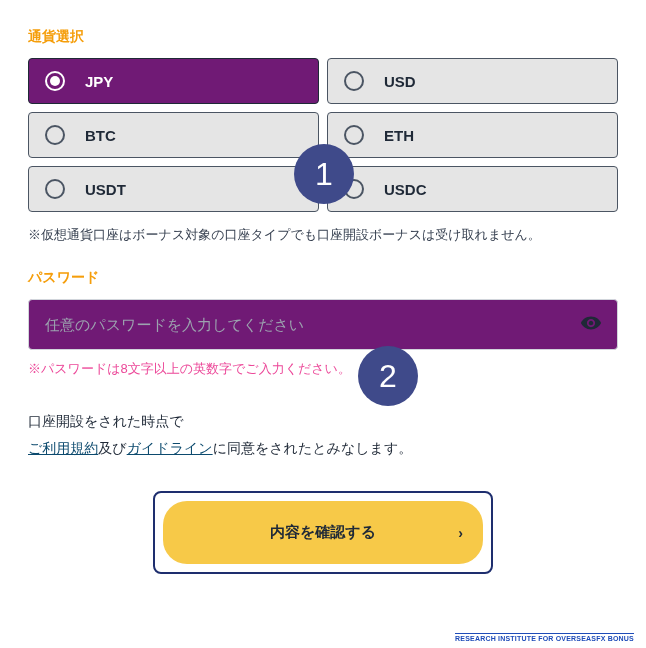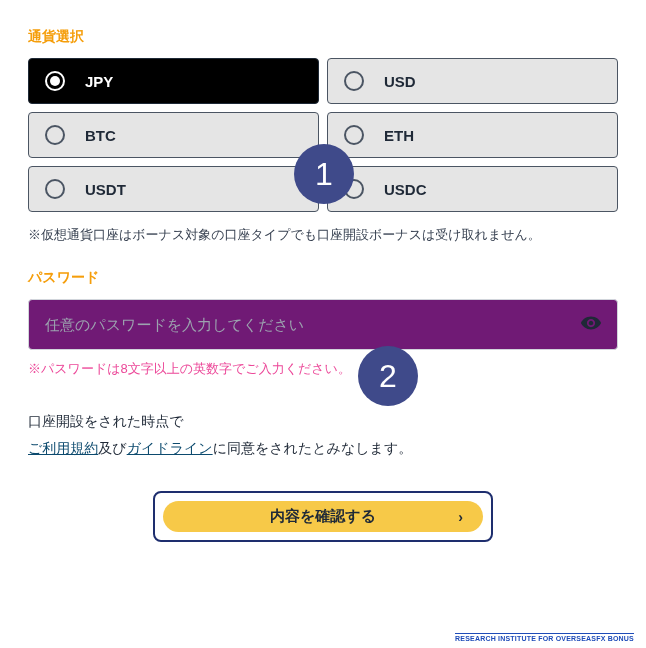--- a/index.html
+++ b/index.html
@@ -1,33 +1,33 @@
 <!DOCTYPE html>
 <html><head>
 <meta charset="utf-8">
 <style>
 *{box-sizing:border-box;margin:0;padding:0}
 body{font-family:"Hiragino Kaku Gothic ProN","Yu Gothic",sans-serif;background:#fff;width:646px;height:648px;position:relative;padding:28px}
 .label{color:#f59e0b;font-size:14px;font-weight:600;margin-bottom:12px}
 .currency-grid{display:grid;grid-template-columns:1fr 1fr;gap:8px;margin-bottom:14px}
 .radio-opt{display:flex;align-items:center;border:1.5px solid #4b5563;border-radius:4px;padding:12px 16px;cursor:pointer;background:#e5e5e5;color:#1f2937;font-weight:600;font-size:15px}
-.radio-opt.selected{background:#000000;color:#fff;border-color:#1e2936}
+.radio-opt.selected{background:#701a75;color:#fff;border-color:#1e2936}
 .radio-circle{width:20px;height:20px;border:2.5px solid #4b5563;border-radius:50%;margin-right:20px;position:relative;flex-shrink:0}
 .radio-opt.selected .radio-circle{border-color:#fff}
 .radio-opt.selected .radio-circle::after{content:"";position:absolute;top:2.5px;left:2.5px;width:10px;height:10px;border-radius:50%;background:#fff}
 .note{font-size:13px;color:#374151;margin-bottom:25px}
 .pw-wrap{position:relative;margin-bottom:10px}
 .pw-input{width:100%;border:1px solid #d1d5db;background:#701a75;border-radius:4px;padding:16px 50px 16px 16px;font-size:15px;color:#9ca3af}
 .pw-input::placeholder{color:#9ca3af}
 .eye-icon{position:absolute;right:16px;top:50%;transform:translateY(-50%);cursor:pointer}
 .pw-note{font-size:13px;color:#ec4899;margin-bottom:30px}
 .consent{font-size:14px;color:#1f2937;line-height:1.9;margin-bottom:30px}
 .consent a{color:#0c4a6e;text-decoration:underline}
 .submit-box{border:2px solid #1e2e6e;border-radius:8px;width:340px;margin:0 auto;padding:8px}
-.submit-btn{width:100%;background:#f7c948;border:none;border-radius:24px;padding:6px 0;font-size:15px;font-weight:600;color:#1f2937;cursor:pointer;position:relative}
+.submit-btn{width:100%;background:#f7c948;border:none;border-radius:24px;padding:22px 0;font-size:15px;font-weight:600;color:#1f2937;cursor:pointer;position:relative}
 .submit-chev{position:absolute;right:20px;top:50%;transform:translateY(-50%);font-size:14px;font-weight:700}
 .step-badge{position:absolute;width:60px;height:60px;border-radius:50%;background:#3f4a8a;color:#fff;display:flex;align-items:center;justify-content:center;font-size:32px;font-weight:400}
 .b1{top:144px;left:294px}
 .b2{top:346px;left:358px}
 .logo{position:absolute;bottom:6px;right:12px;text-align:right}
 .logo-jp{color:#1e4bb8;font-weight:900;font-size:18px;font-style:italic;letter-spacing:-0.5px}
 .logo-en{color:#1e4bb8;font-size:7px;font-weight:700;letter-spacing:0.2px;border-top:1px solid #1e4bb8;padding-top:1px}
 </style>
 </head>
 <body>

